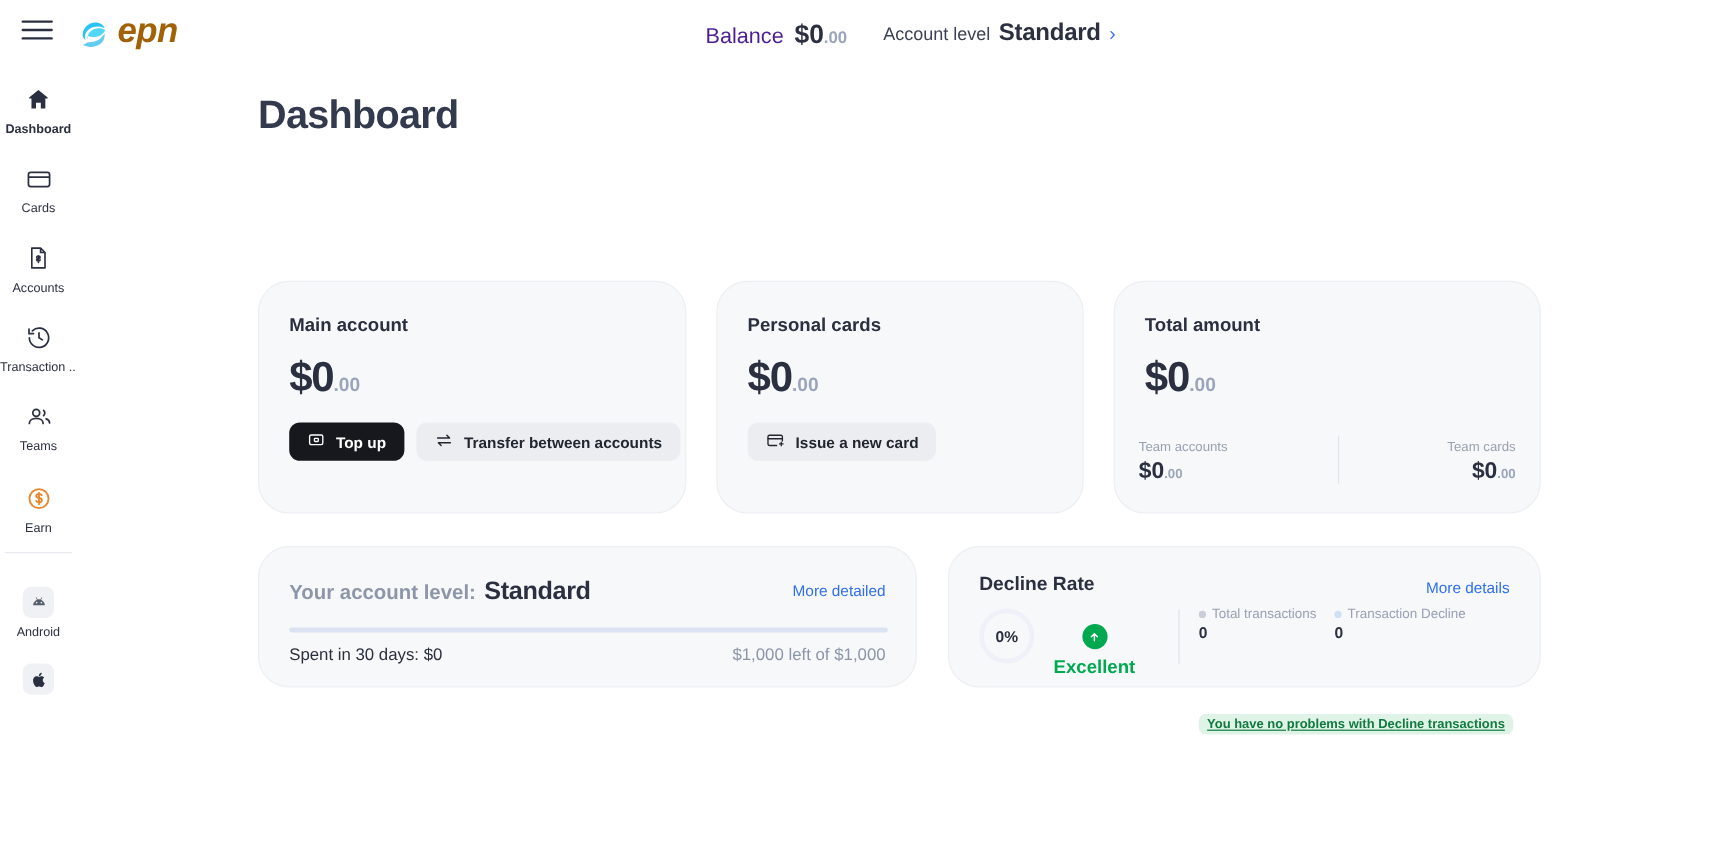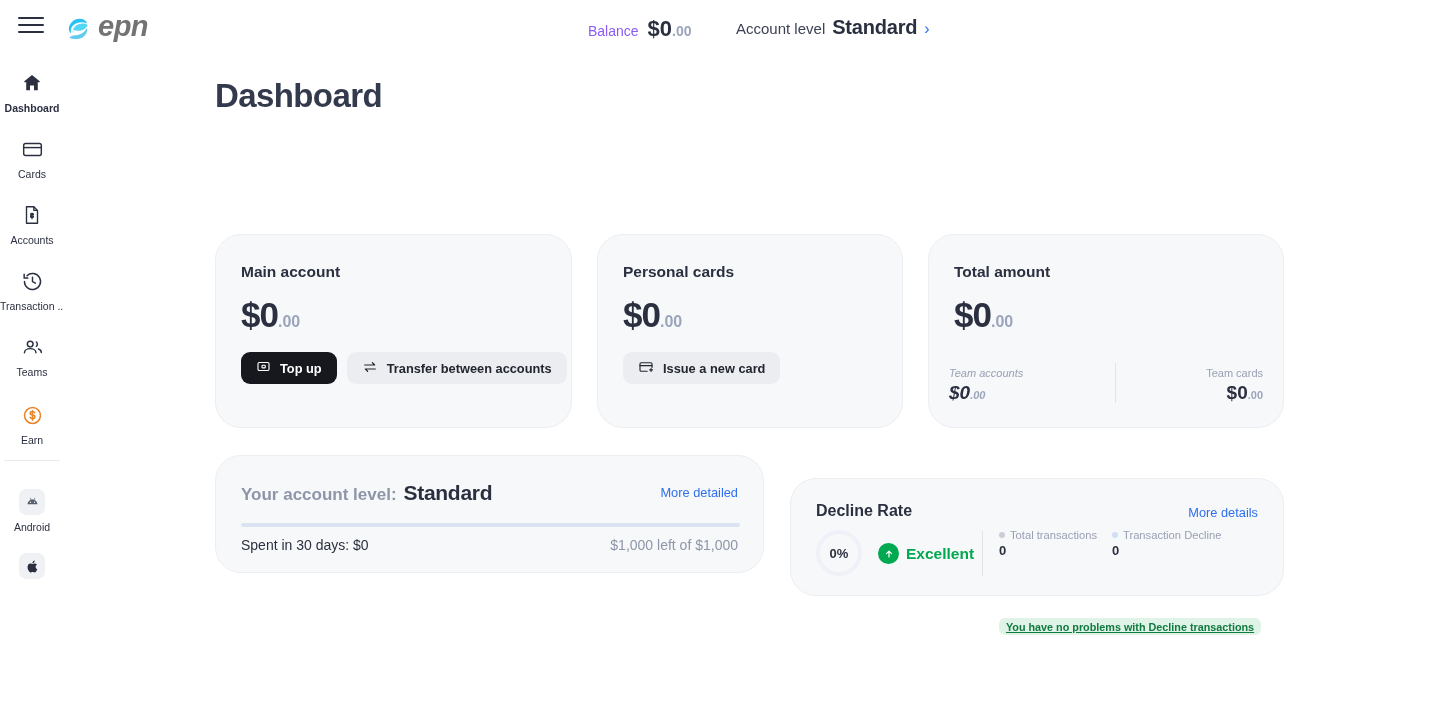--- a/index.html
+++ b/index.html
@@ -23,28 +23,28 @@
     width: 26px; height: 22px; cursor: pointer;
     display: flex; flex-direction: column; justify-content: space-between;
     padding: 3px 0;
   }
   .burger span { display: block; height: 1.6px; background: #2b3040; border-radius: 2px; }
 
   .logo { position: absolute; left: 64px; top: 12px; display: flex; align-items: center; gap: 5px; }
   .logo-mark { width: 29px; height: 29px; }
   .logo-text {
     font-size: 29px; font-weight: 700; font-style: italic;
-    color: #737373; letter-spacing: -0.5px; line-height: 29px;
+    color: #a16207; letter-spacing: -0.5px; line-height: 29px;
   }
 
   .balance-block {
     position: absolute; left: 588px; top: 16px;
     display: flex; align-items: baseline; gap: 9px;
   }
-  .balance-label { font-size: 14px; color: #8b5cf6; }
+  .balance-label { font-size: 18px; color: #4c1d95; }
   .amt { font-weight: 700; color: #2b3040; }
   .amt .whole { font-size: 22px; }
   .amt .cents { font-size: 14px; color: #9aa5bb; font-weight: 700; }
 
   .acct-level-block {
     position: absolute; left: 736px; top: 16px;
     display: flex; align-items: baseline; gap: 7px; cursor: pointer;
   }
   .acct-level-label { font-size: 15px; color: #3b4253; }
   .acct-level-value { font-size: 20px; font-weight: 700; color: #2b3040; letter-spacing: -0.2px; }
@@ -123,21 +123,21 @@
   .spent-text { font-size: 14px; color: #2b3040; }
   .left-text { font-size: 14px; color: #8d96a8; }
 
   
   .ring {
     position: absolute; width: 46px; height: 46px; border-radius: 50%;
     border: 4px solid #eef1f7;
     display: flex; align-items: center; justify-content: center;
   }
   .ring span { font-size: 13px; font-weight: 700; color: #2b3040; }
-  .excellent { position: absolute; display: flex; align-items: center; gap: 7px; }
+  .excellent { position: absolute; display: flex; align-items: center; gap: 7px; flex-direction: column; }
   .exc-circle {
     width: 21px; height: 21px; border-radius: 50%; background: #00a94f;
     display: flex; align-items: center; justify-content: center;
   }
   .exc-text { font-size: 15.5px; font-weight: 700; color: #00a94f; }
   .legend-label { font-size: 11.2px; color: #98a0b2; display: flex; align-items: center; gap: 5px; }
   .dot { width: 6px; height: 6px; border-radius: 50%; flex: none; }
   .legend-value { font-size: 13px; font-weight: 700; color: #2b3040; margin-top: 2px; }
   .green-pill {
     position: absolute; border-radius: 6px; background: #dff3e6;
@@ -331,21 +331,21 @@
     </div>
 
     <div class="card" style="left:864px; top:178px; width:356px; height:194px;">
       <div class="card-title" style="position:absolute; left:25px; top:28px;">Total amount</div>
       <div class="big-amt" style="position:absolute; left:25px; top:60px;">
         <span class="whole">$0</span><span class="cents">.00</span>
       </div>
 
       <div class="v-divider" style="left:186px; top:128px; height:40px;"></div>
 
-      <div style="position:absolute; left:20px; top:132px;font-style:italic;">
+      <div style="position:absolute; left:20px; top:132px;">
         <div class="sub-stat-label">Team accounts</div>
         <div class="sub-amt">
           <span class="whole">$0</span><span class="cents">.00</span>
         </div>
       </div>
 
       <div style="position:absolute; right:20px; top:132px; text-align:right;">
         <div class="sub-stat-label">Team cards</div>
         <div class="sub-amt">
           <span class="whole">$0</span><span class="cents">.00</span>
@@ -359,21 +359,21 @@
         <span class="lvl-value">Standard</span>
       </div>
       <span class="link" style="position:absolute; right:25px; top:29px;">More detailed</span>
 
       <div class="progress-track" style="left:25px; top:67px; width:499px;"></div>
 
       <span class="spent-text" style="position:absolute; left:25px; top:81px;">Spent in 30 days: $0</span>
       <span class="left-text" style="position:absolute; right:25px; top:81px;">$1,000 left of $1,000</span>
     </div>
 
-    <div class="card" style="left:726px; top:422px; width:494px; height:118px;">
+    <div class="card" style="left:726px; top:399px; width:494px; height:118px;">
       <div class="card-title" style="position:absolute; left:25px; top:23px; font-size:16px;">Decline Rate</div>
       <span class="link" style="position:absolute; right:25px; top:26px;">More details</span>
 
       <div class="ring" style="left:25px; top:51px;">
         <span>0%</span>
       </div>
 
       <div class="excellent" style="left:87px; top:64px;">
         <span class="exc-circle">
           <svg width="12" height="12" viewBox="0 0 24 24" fill="none" stroke="#ffffff" stroke-width="2.4" stroke-linecap="round" stroke-linejoin="round">

